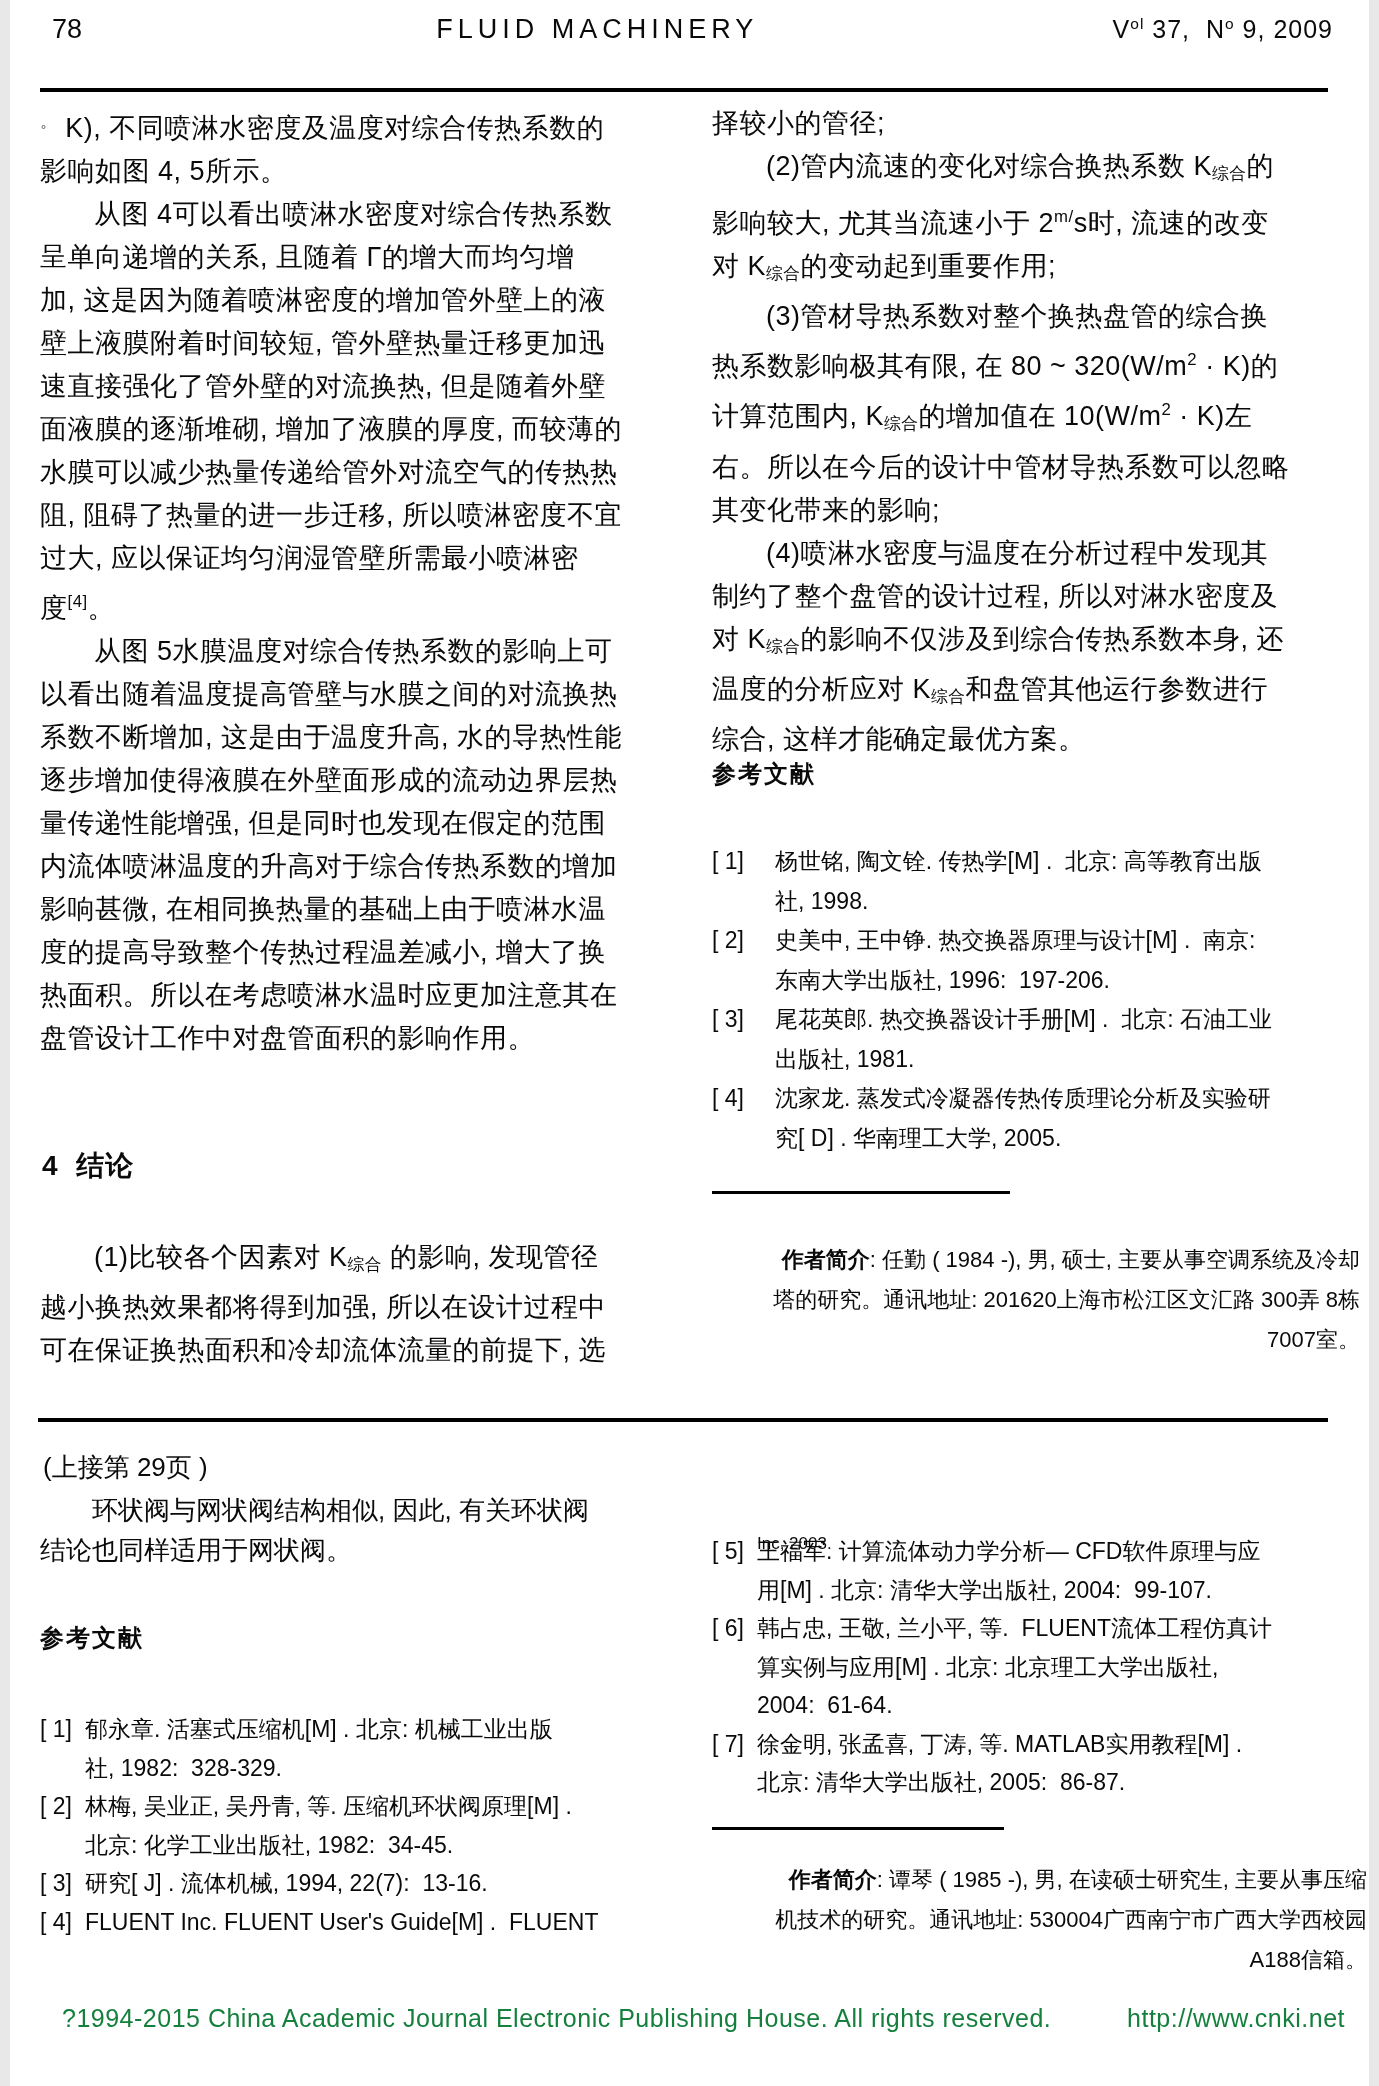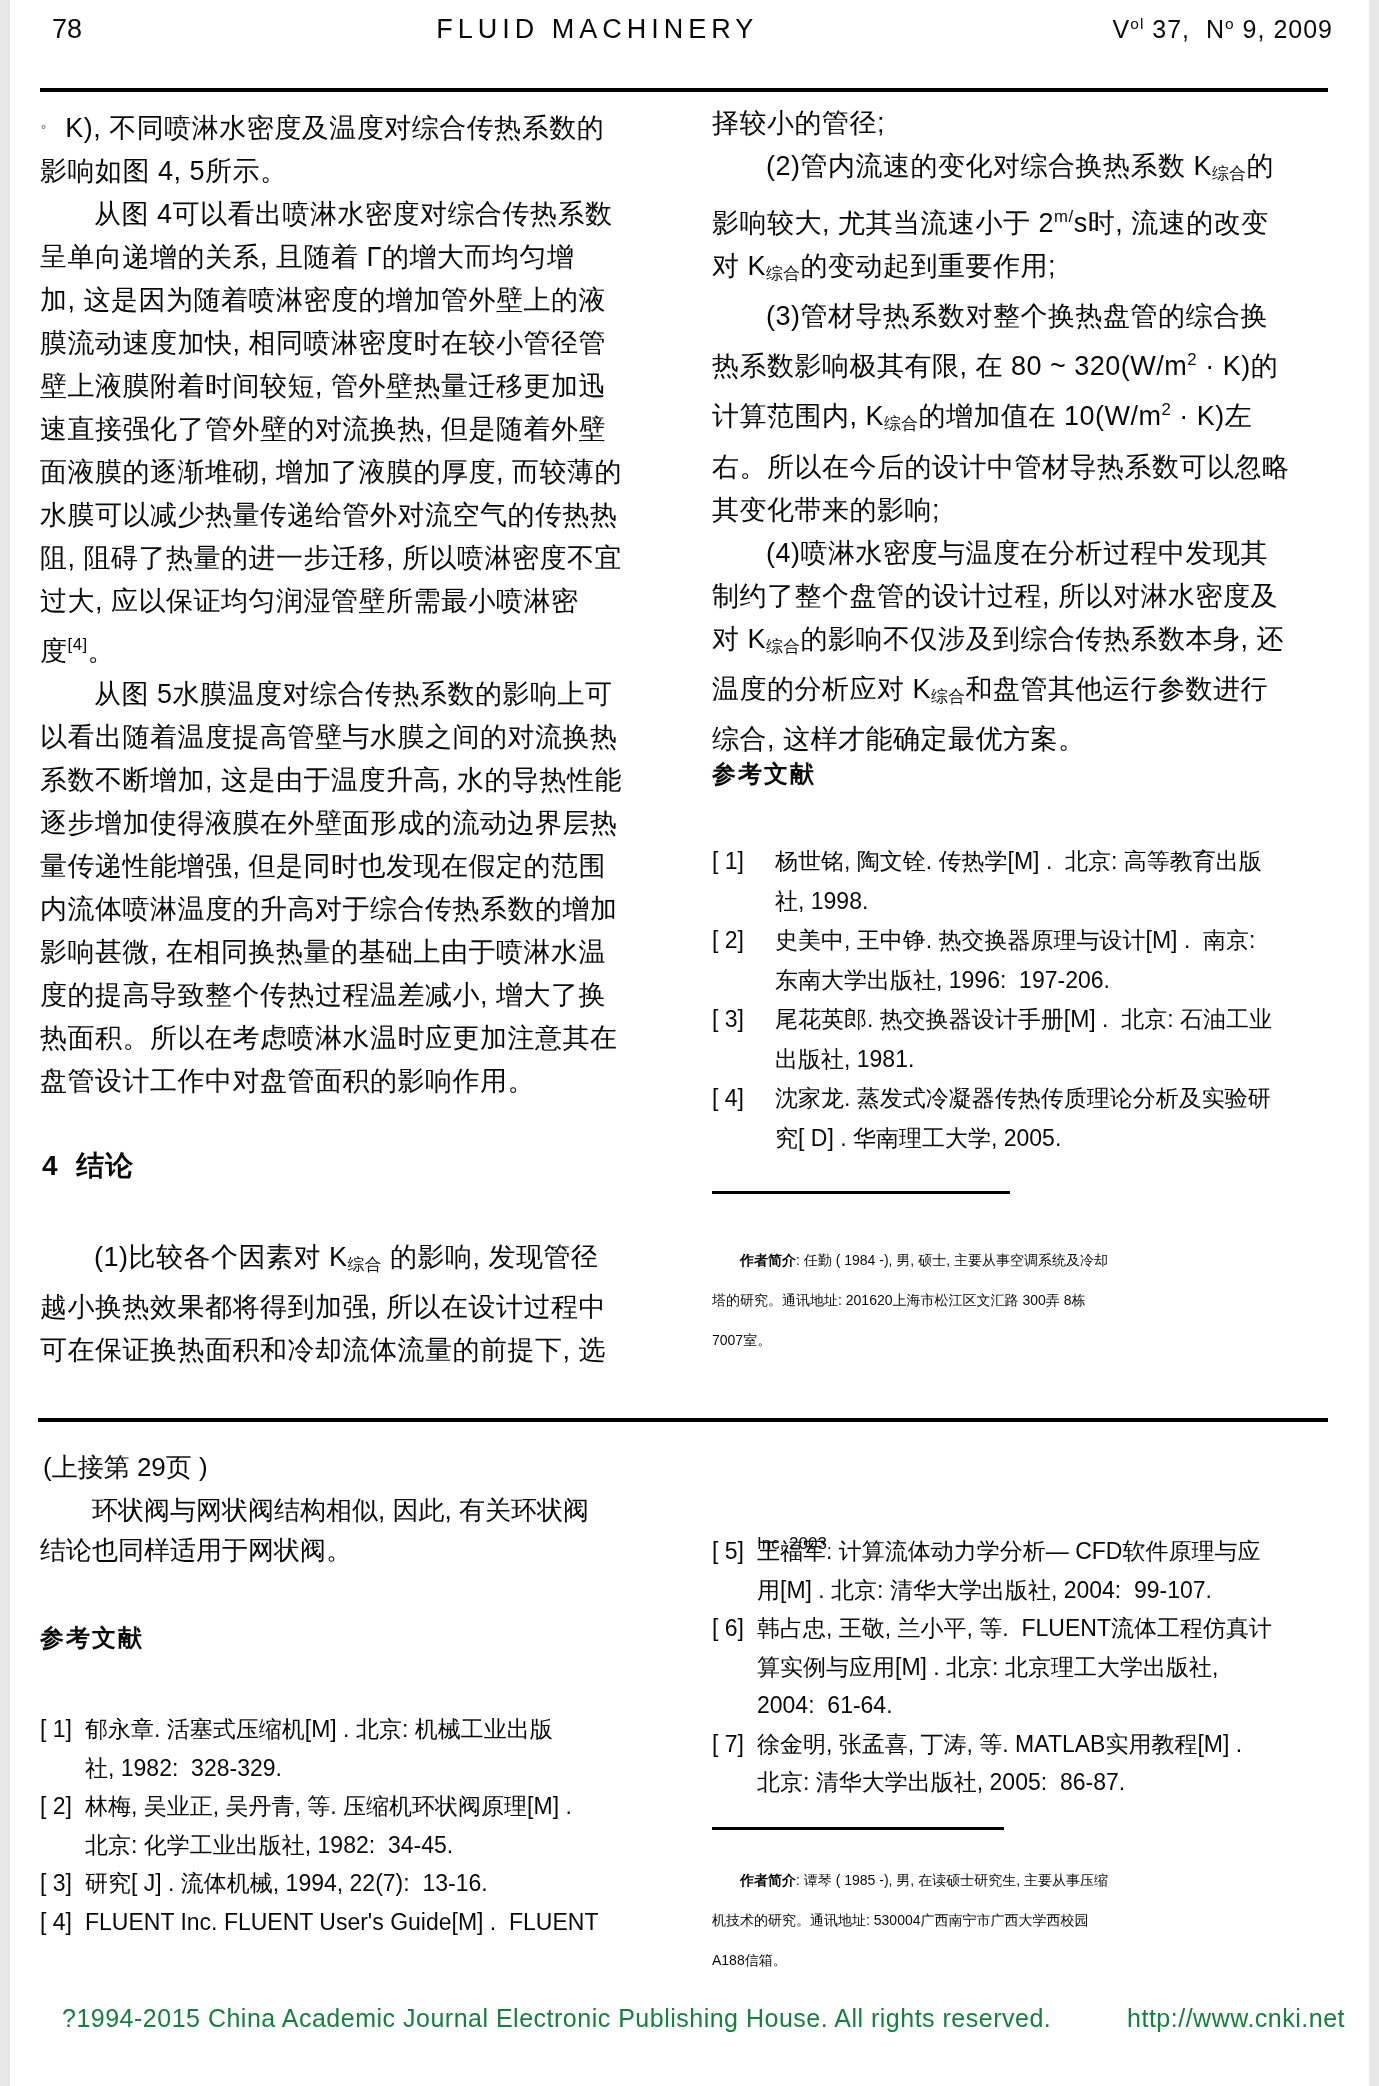--- a/index.html
+++ b/index.html
@@ -30,21 +30,21 @@
   .ref-heading{font-size:24px;letter-spacing:2px;}
   
   .refs .ref-row{display:flex;}
   .refs .ref-label{font-size:23px;}
   .refs .tline{font-size:23px;}
   .refs-top .ref-label{flex:0 0 63px;line-height:39.5px;}
   .refs-top .tline{line-height:39.5px;}
   .refs-bottom .ref-label{flex:0 0 45px;line-height:38.5px;}
   .refs-bottom .tline{line-height:38.5px;}
   
-  .bio .tline{font-size:14px;line-height:40px;}
+  .bio .tline{font-size:22px;line-height:40px;text-align:right;}
   
   .bl-note{top:1450px;left:33px;font-size:26px;white-space:pre;}
   .bl-para .tline{font-size:26px;line-height:40px;}
   .br-cont{top:1492px;left:747px;font-size:17px;line-height:39px;white-space:pre;margin-top:32px;}
   
   .footer{top:2004px;left:52px;right:24px;display:flex;justify-content:space-between;
           color:#15803d;font-size:25px;letter-spacing:0.5px;}
 </style>
 </head>
 <body>
@@ -57,21 +57,20 @@
     <span class="issue"><span>V</span><span class="sup">ol</span><span> 37,  N</span><span class="sup">o</span><span> 9, 2009</span></span>
   </div>
   <div class="abs rule header-rule"></div>
 
   <div class="abs body-lines" style="top:100px;left:30px;width:645px;">
       <div class="tline"><span class="sup">。</span><span> K), 不同喷淋水密度及温度对综合传热系数的</span></div>
       <div class="tline">影响如图 4, 5所示。</div>
       <div class="tline indent"><span>从图 4可以看出喷淋水密度对综合传热系数</span></div>
       <div class="tline">呈单向递增的关系, 且随着 Γ的增大而均匀增</div>
       <div class="tline">加, 这是因为随着喷淋密度的增加管外壁上的液</div>
-      <div class="tline">膜流动速度加快, 相同喷淋密度时在较小管径管</div>
       <div class="tline">壁上液膜附着时间较短, 管外壁热量迁移更加迅</div>
       <div class="tline">速直接强化了管外壁的对流换热, 但是随着外壁</div>
       <div class="tline">面液膜的逐渐堆砌, 增加了液膜的厚度, 而较薄的</div>
       <div class="tline">水膜可以减少热量传递给管外对流空气的传热热</div>
       <div class="tline">阻, 阻碍了热量的进一步迁移, 所以喷淋密度不宜</div>
       <div class="tline">过大, 应以保证均匀润湿管壁所需最小喷淋密</div>
       <div class="tline"><span>度</span><span class="sup">[4]</span><span>。</span></div>
       <div class="tline indent"><span>从图 5水膜温度对综合传热系数的影响上可</span></div>
       <div class="tline">以看出随着温度提高管壁与水膜之间的对流换热</div>
       <div class="tline">系数不断增加, 这是由于温度升高, 水的导热性能</div>

